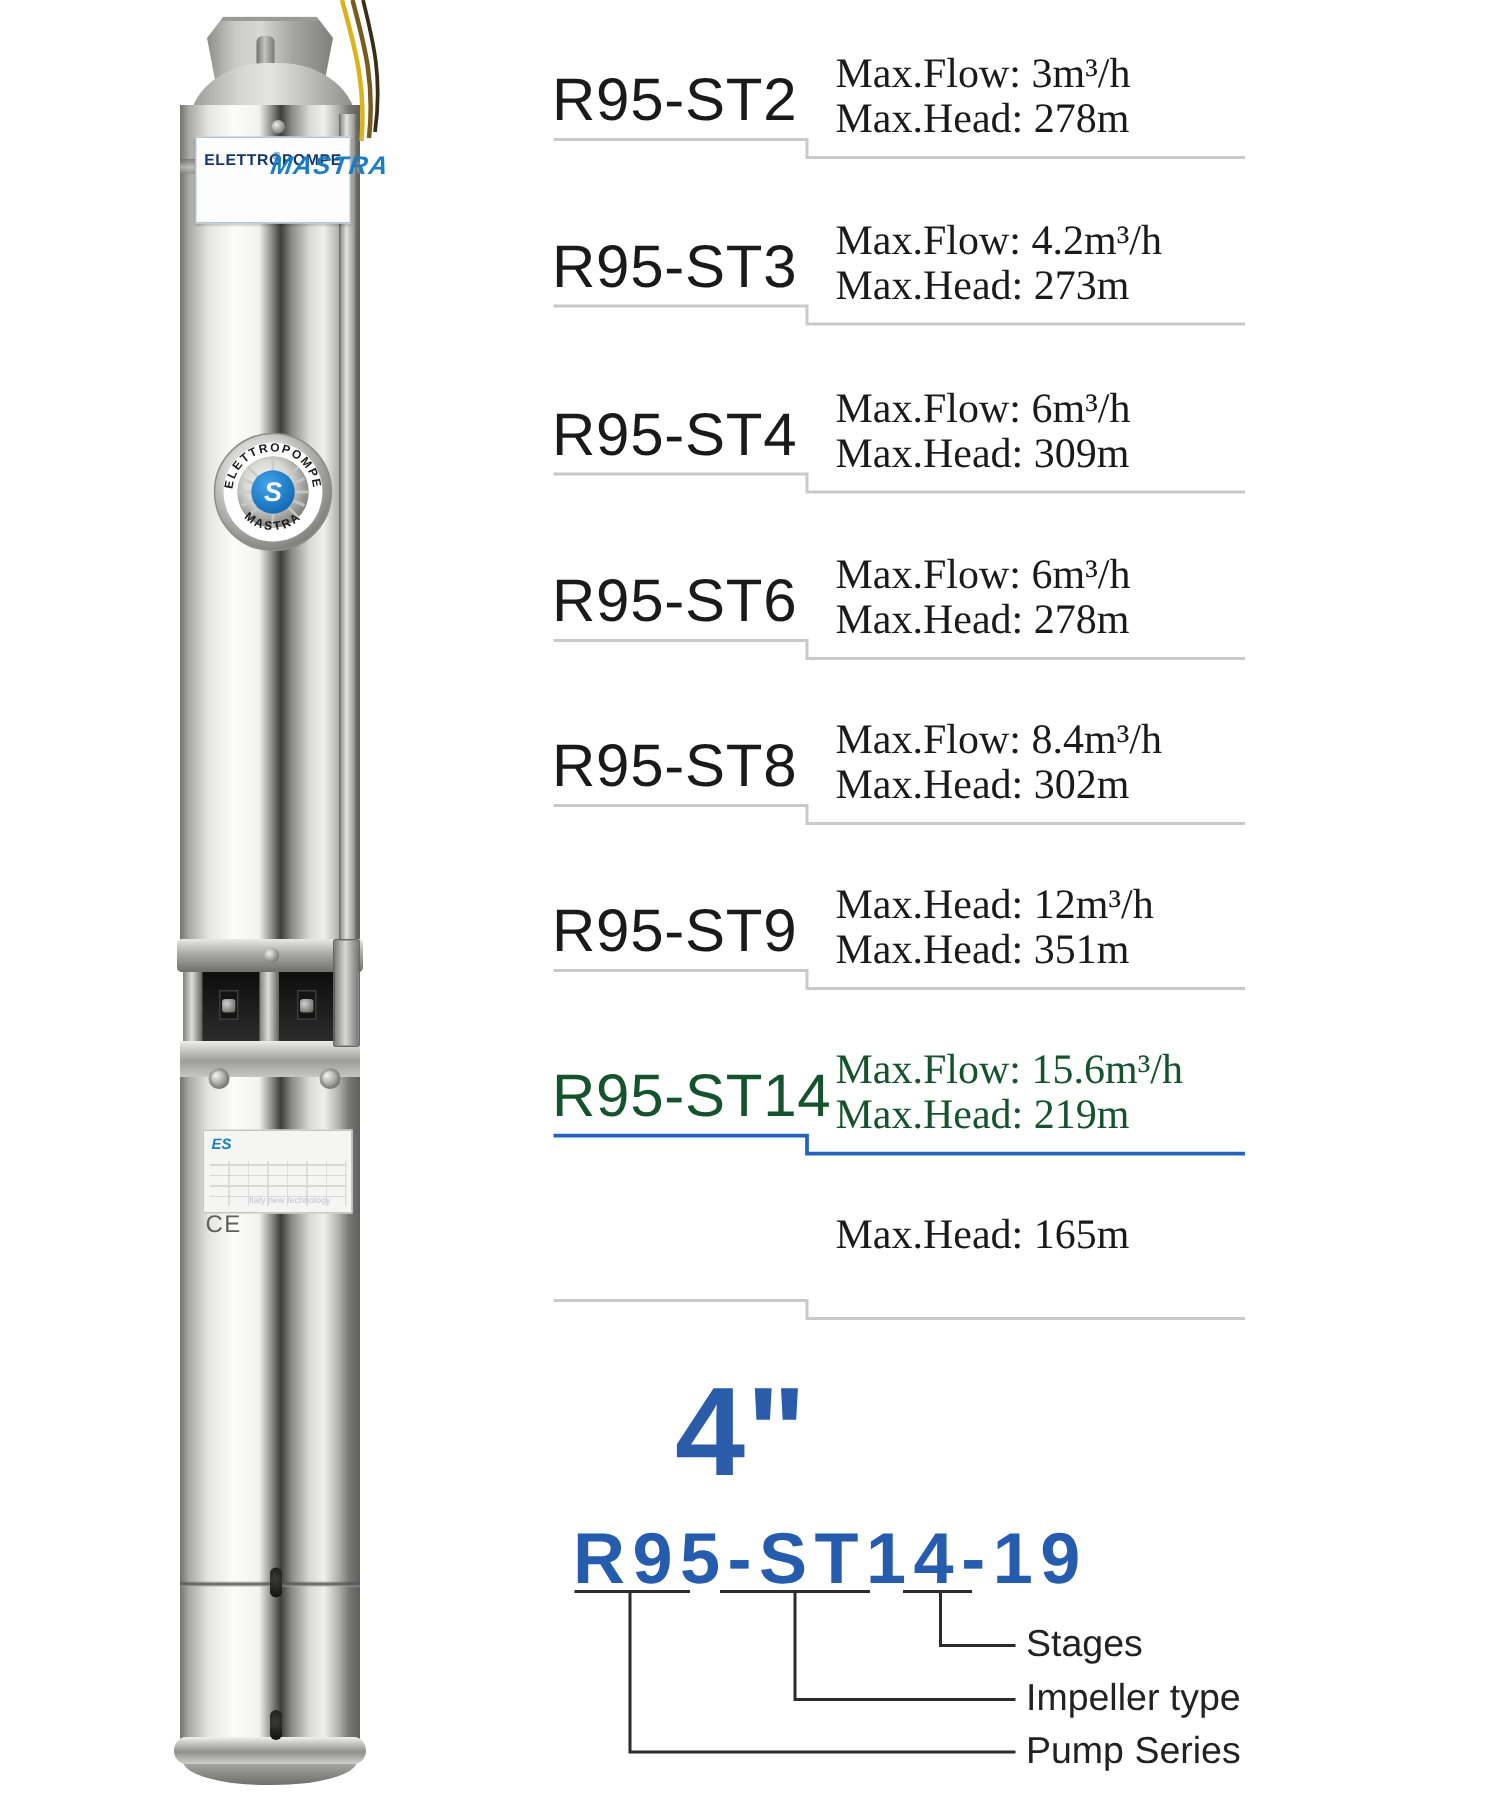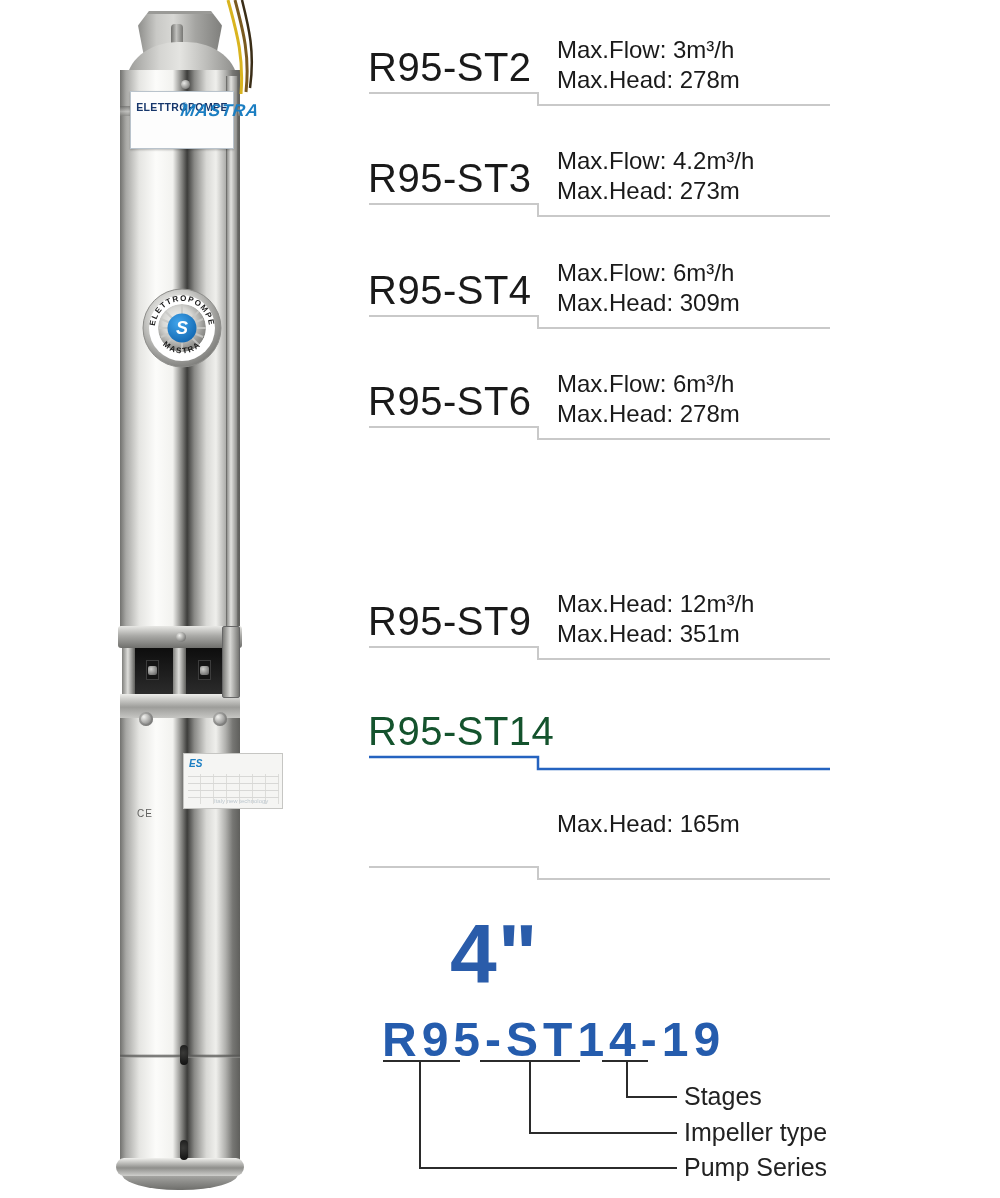--- a/index.html
+++ b/index.html
@@ -3,22 +3,22 @@
 <meta charset="utf-8">
 <style>
   html,body{margin:0;padding:0;background:#fff;}
   #canvas{position:relative;width:1000px;height:1198px;background:#fff;overflow:hidden;
           font-family:"Liberation Sans",sans-serif;color:#1a1a1a;}
 
   
   .spec-row{position:absolute;left:345px;width:520px;height:80px;}
   .spec-row .model{position:absolute;left:23px;top:12px;font-size:40px;line-height:44px;
                    letter-spacing:0.5px;white-space:nowrap;}
-  .spec-row .specs{position:absolute;left:212px;top:2px;font-size:24px;line-height:30px;
-                   white-space:nowrap;}
+  .spec-row .specs{position:absolute;left:212px;top:2px;font-size:28px;line-height:30px;
+                   white-space:nowrap;font-family:Liberation Serif, serif;}
   .spec-row svg.step-line{position:absolute;left:23px;top:58px;}
   .spec-row polyline{fill:none;stroke:#c9c9c9;stroke-width:2;}
   .spec-row.hl .model,.spec-row.hl .specs{color:#14532d;}
   .spec-row.hl polyline{stroke:#2563c0;stroke-width:2.5;}
 
   
   .size-heading{position:absolute;left:450px;top:906px;font-size:84px;font-weight:bold;
                 color:#2a5caa;letter-spacing:1px;}
   .model-code{position:absolute;left:382px;top:1012px;font-size:48px;font-weight:bold;
               color:#255cad;letter-spacing:5px;white-space:nowrap;}
@@ -70,27 +70,27 @@
               background:linear-gradient(90deg,#7f7f7c,#dededb 45%,#5f5f5c);}
   .cage .bolt{top:14px;width:13px;height:20px;background:#141414;border:1px solid #3c3c3c;box-sizing:border-box;}
   .cage .nut{top:20px;width:9px;height:9px;border-radius:2px;background:radial-gradient(circle at 35% 35%,#cfcfcc,#555);}
   .collar{left:8px;top:688px;width:120px;height:24px;z-index:4;
           background:linear-gradient(180deg,#ededea,#9d9d9a 55%,#c6c6c3);}
   .pump-body-lower{left:8px;top:706px;width:120px;height:456px;}
   .screw{width:14px;height:14px;border-radius:50%;z-index:6;
          background:radial-gradient(circle at 35% 35%,#f2f2ef,#515151);
          box-shadow:inset 0 0 0 2px rgba(120,120,118,.45);}
   .spec-plate{left:23px;top:747px;width:100px;height:56px;background:#f5f5f3;
-              border:1px solid #c6c6c3;box-sizing:border-box;z-index:6;margin-left:48px;}
+              border:1px solid #c6c6c3;box-sizing:border-box;z-index:6;}
   .es-logo{left:5px;top:4px;font-size:10px;font-weight:bold;color:#1b7ec2;font-style:italic;}
   .plate-grid{left:4px;top:20px;width:91px;height:30px;opacity:.8;
               background:repeating-linear-gradient(0deg,transparent 0 6px,#d2d2cf 6px 7px),
                          repeating-linear-gradient(90deg,transparent 0 12px,#d8d8d5 12px 13px);}
   .plate-watermark{left:30px;top:44px;font-size:6px;color:#bec8cf;white-space:nowrap;}
-  .ce-mark{left:25px;top:802px;font-size:10px;color:#5e5e5c;letter-spacing:1px;z-index:6;}
+  .ce-mark{left:25px;top:802px;font-size:16px;color:#5e5e5c;letter-spacing:1px;z-index:6;}
   .seam{left:8px;top:1048px;width:120px;height:4px;
         background:linear-gradient(180deg,#56565400,#565654 50%,#d9d9d655);}
   .slot{width:8px;height:20px;border-radius:4px;z-index:6;
         background:radial-gradient(circle at 40% 40%,#3a3a38,#0f0f0f);}
   .base-rim{left:4px;top:1152px;width:128px;height:18px;border-radius:8px/9px;z-index:5;
             background:linear-gradient(180deg,#f0f0ed,#8f8f8c 55%,#cfcfcc);}
   .base-cap{left:10px;top:1164px;width:116px;height:20px;z-index:4;
             border-radius:0 0 56px 56px/0 0 16px 16px;
             background:linear-gradient(180deg,#bdbdba,#8c8c89 60%,#6e6e6b);}
 </style>
@@ -234,34 +234,48 @@
     <span class="model">R95-ST6</span>
     <div class="specs">
       <div>Max.Flow: 6m³/h</div>
       <div>Max.Head: 278m</div>
     </div>
     <svg class="step-line" width="470" height="18" viewBox="0 0 470 18">
         <polyline points="1,2 170,2 170,14 462,14"></polyline>
       </svg>
   </div>
 
+  <div class="spec-row" style="top:477px;">
+    <span class="model">R95-ST8</span>
+    <div class="specs">
+      <div>Max.Flow: 8.4m³/h</div>
+      <div>Max.Head: 302m</div>
+    </div>
+    <svg class="step-line" width="470" height="18" viewBox="0 0 470 18">
+        <polyline points="1,2 170,2 170,14 462,14"></polyline>
+      </svg>
+  </div>
 
   <div class="spec-row" style="top:587px;">
     <span class="model">R95-ST9</span>
     <div class="specs">
       <div>Max.Head: 12m³/h</div>
       <div>Max.Head: 351m</div>
     </div>
     <svg class="step-line" width="470" height="18" viewBox="0 0 470 18">
         <polyline points="1,2 170,2 170,14 462,14"></polyline>
       </svg>
   </div>
 
   <div class="spec-row hl" style="top:697px;">
     <span class="model">R95-ST14</span>
+    <div class="specs">
+      <div>Max.Flow: 15.6m³/h</div>
+      <div>Max.Head: 219m</div>
+    </div>
     <svg class="step-line" width="470" height="18" viewBox="0 0 470 18">
         <polyline points="1,2 170,2 170,14 462,14"></polyline>
       </svg>
   </div>
 
   <div class="spec-row" style="top:807px;">
     <div class="specs">
       <div>Max.Head: 165m</div>
     </div>
     <svg class="step-line" width="470" height="18" viewBox="0 0 470 18">

